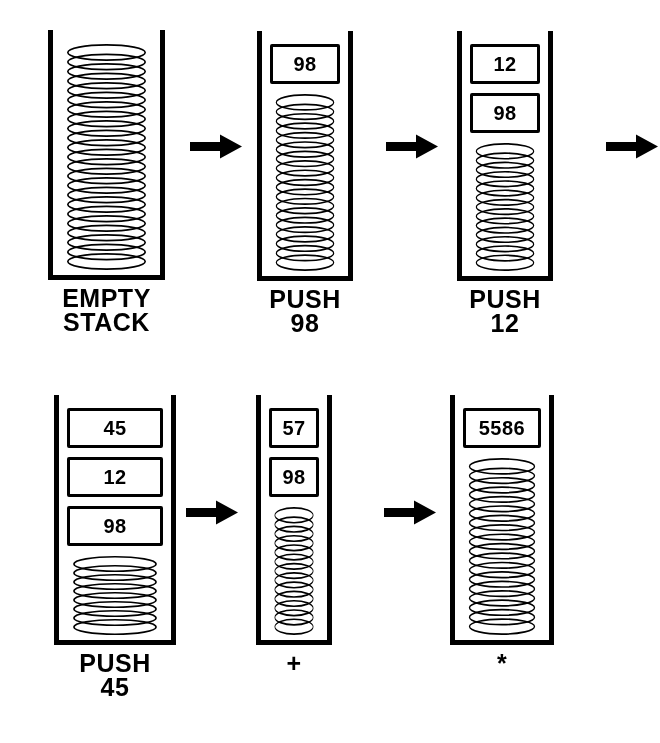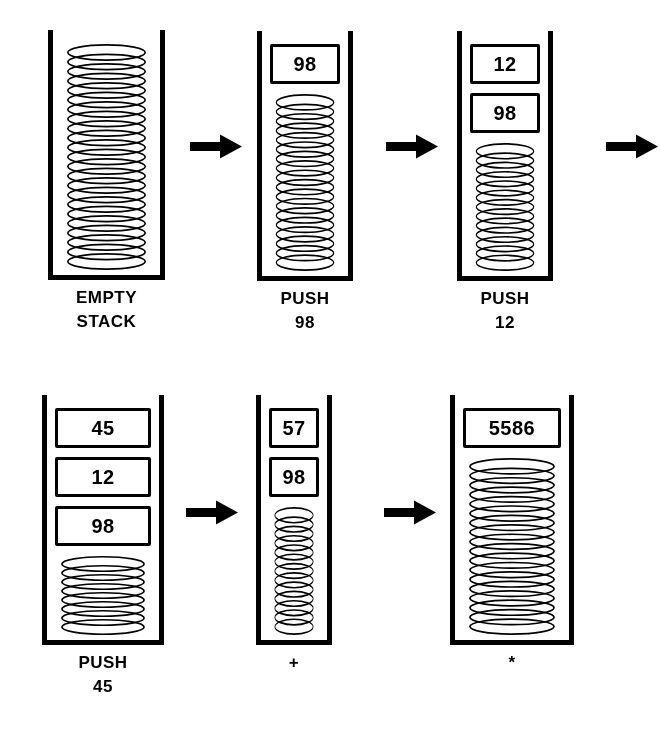--- a/index.html
+++ b/index.html
@@ -47,21 +47,21 @@
     min-height: 0;
   }
   .spring svg { display: block; width: 100%; height: 100%; }
   .stage-label {
     position: absolute;
     top: calc(100% + 6px);
     left: -10px;
     right: -10px;
     text-align: center;
     font-weight: 700;
-    font-size: 17px;
+    font-size: 25px;
     line-height: 24px;
     letter-spacing: 0.5px;
   }
   .arrow {
     position: absolute;
     width: 52px;
     height: 27px;
   }
   .arrow svg { display: block; width: 100%; height: 100%; }
 </style>
@@ -183,21 +183,21 @@
       <div>12</div>
     </div>
   </div>
 
   <div class="arrow" style="left:606px; top:133px;">
     <svg viewBox="0 0 52 27" xmlns="http://www.w3.org/2000/svg">
       <polygon points="0,9 30,9 30,1.5 52,13.5 30,25.5 30,18 0,18" fill="#000"></polygon>
     </svg>
   </div>
 
-  <div class="cell" style="left:42px; top:395px; width:122px; height:250px;">
+  <div class="cell" style="left:54px; top:395px; width:122px; height:250px;">
     <div class="well">
       <div class="box">
         <span>45</span>
       </div>
       <div class="box">
         <span>12</span>
       </div>
       <div class="box">
         <span>98</span>
       </div>
@@ -257,21 +257,21 @@
       <div></div>
     </div>
   </div>
 
   <div class="arrow" style="left:384px; top:499px;">
     <svg viewBox="0 0 52 27" xmlns="http://www.w3.org/2000/svg">
       <polygon points="0,9 30,9 30,1.5 52,13.5 30,25.5 30,18 0,18" fill="#000"></polygon>
     </svg>
   </div>
 
-  <div class="cell" style="left:450px; top:395px; width:124px; height:250px;">
+  <div class="cell" style="left:450px; top:395px; width:104px; height:250px;">
     <div class="well">
       <div class="box">
         <span>5586</span>
       </div>
       <div class="spring">
           <svg viewBox="0 0 90 190" preserveAspectRatio="none" xmlns="http://www.w3.org/2000/svg">
             <ellipse cx="45" cy="10" rx="43" ry="8" fill="none" stroke="#000000" stroke-width="1.8"></ellipse>
             <ellipse cx="45" cy="20" rx="43" ry="8" fill="none" stroke="#000000" stroke-width="1.8"></ellipse>
             <ellipse cx="45" cy="30" rx="43" ry="8" fill="none" stroke="#000000" stroke-width="1.8"></ellipse>
             <ellipse cx="45" cy="40" rx="43" ry="8" fill="none" stroke="#000000" stroke-width="1.8"></ellipse>

